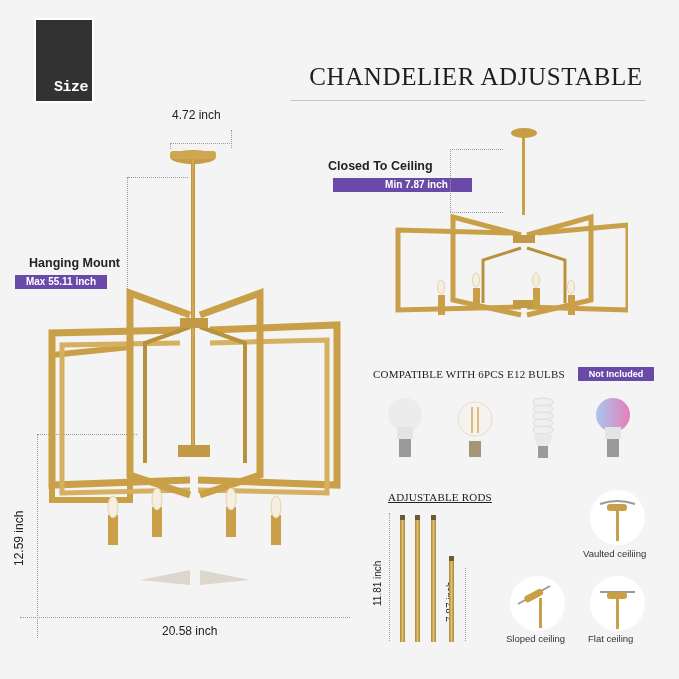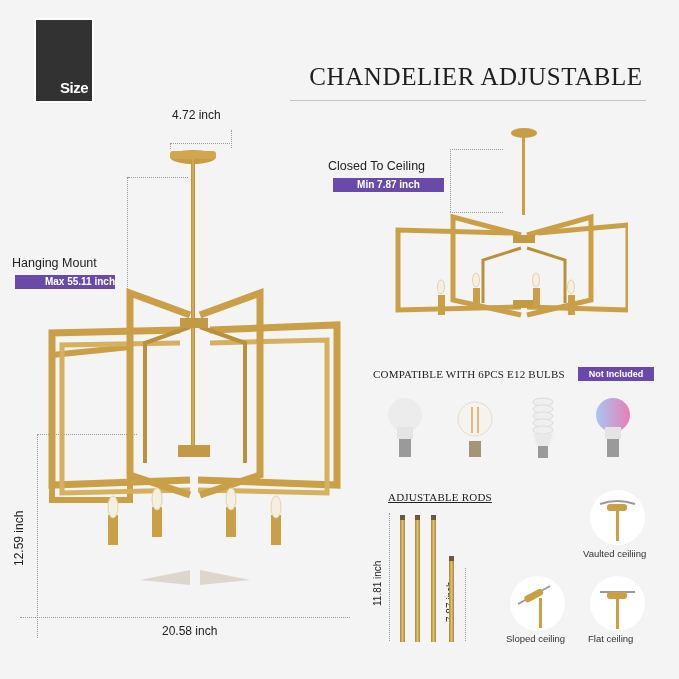--- a/index.html
+++ b/index.html
@@ -4,35 +4,36 @@
 <style>
   html, body { margin:0; padding:0; }
   body {
     width:679px; height:679px; background:#f4f4f4; position:relative; overflow:hidden;
     font-family:"Liberation Sans", sans-serif; color:#222;
   }
   .abs { position:absolute; }
   .size-tag {
     left:36px; top:20px; width:56px; width:56px; height:81px; background:#333232;
     outline:2px solid #ffffff;
+    font-family:Liberation Mono, monospace;
   }
   .size-tag span {
     position:absolute; right:4px; bottom:5px; color:#fff; font-size:15px; font-weight:bold; letter-spacing:-0.5px;
   }
   .page-title {
     left:300px; top:63px; width:352px; text-align:center;
     font-family:"Liberation Serif", serif; font-size:25px; letter-spacing:0.6px; color:#1e1e1e;
   }
   .title-rule { left:290px; top:100px; width:356px; height:1px; background:#c4c4c4; }
 
   .dim-label { font-size:12px; color:#222; white-space:nowrap; }
   .dotted-h { height:0; border-top:1px dotted #9a9a9a; }
   .dotted-v { width:0; border-left:1px dotted #9a9a9a; }
 
-  .caption { font-size:12.5px; color:#222; text-align:left; white-space:nowrap; }
+  .caption { font-size:12.5px; color:#222; text-align:right; white-space:nowrap;font-weight:bold; }
   .badge {
     background:#6a4aa8; color:#fff; font-weight:bold; font-size:10px; text-align:center;
     line-height:14px; height:14px;
   }
 
   .section-heading {
     font-family:"Liberation Serif", serif; font-size:11px; color:#222; letter-spacing:0.2px; white-space:nowrap;
   }
 
   .rot { transform-origin:left top; transform:rotate(-90deg); white-space:nowrap; }
@@ -53,21 +54,21 @@
 
 <div class="abs page-title">CHANDELIER ADJUSTABLE</div>
 <div class="abs title-rule"></div>
 
 <div class="abs dim-label" style="left:172px; top:108px;">4.72 inch</div>
 <div class="abs dotted-h" style="left:170px; top:143px; width:62px;"></div>
 <div class="abs dotted-v" style="left:170px; top:143px; height:6px;"></div>
 <div class="abs dotted-v" style="left:231px; top:130px; height:18px;"></div>
 
 <div class="abs caption" style="left:12px; top:256px; width:108px;">Hanging Mount</div>
-<div class="abs badge" style="left:15px; top:275px; width:100px;text-align:right;">Max 55.11 inch</div>
+<div class="abs badge" style="left:15px; top:275px; width:92px;">Max 55.11 inch</div>
 
 <div class="abs dotted-h" style="left:128px; top:177px; width:60px;"></div>
 <div class="abs dotted-v" style="left:127px; top:177px; height:258px;"></div>
 
 <div class="abs dotted-h" style="left:37px; top:434px; width:100px;"></div>
 <div class="abs dotted-v" style="left:37px; top:434px; height:204px;"></div>
 <div class="abs rot dim-label" style="left:12px; top:566px;">12.59 inch</div>
 
 <div class="abs dotted-h" style="left:20px; top:617px; width:330px;"></div>
 <div class="abs dim-label" style="left:162px; top:624px;">20.58 inch</div>
@@ -125,21 +126,21 @@
       <rect x="0" y="0" width="10" height="30" fill="#c99f47"></rect>
       <ellipse cx="5" cy="-8" rx="5" ry="11" fill="#f6efe0" stroke="#e2d3b0"></ellipse>
     </g>
   </g>
 
   <polygon points="100,435 150,425 150,440" fill="#dcd6cc"></polygon>
   <polygon points="210,435 160,425 160,440" fill="#dcd6cc"></polygon>
 </svg>
 
 <div class="abs caption" style="left:328px; top:159px; width:104px;">Closed To Ceiling</div>
-<div class="abs badge" style="left:333px; top:178px; width:111px;">Min 7.87 inch</div>
+<div class="abs badge" style="left:333px; top:178px; width:111px;padding-left:28px;">Min 7.87 inch</div>
 <div class="abs dotted-h" style="left:450px; top:149px; width:53px;"></div>
 <div class="abs dotted-v" style="left:450px; top:149px; height:63px;"></div>
 <div class="abs dotted-h" style="left:450px; top:212px; width:53px;"></div>
 
 <svg class="abs" style="left:393px; top:125px;" width="235" height="210" viewBox="0 0 235 210">
   <ellipse cx="131" cy="8" rx="13" ry="5" fill="#c79d45"></ellipse>
   <rect x="129" y="12" width="3" height="78" fill="#c9a048"></rect>
   <g fill="none" stroke="#c9a048" stroke-width="5">
     <polyline points="128,182 5,185 5,105 120,108"></polyline>
     <polyline points="134,182 235,185 235,100 145,108"></polyline>

